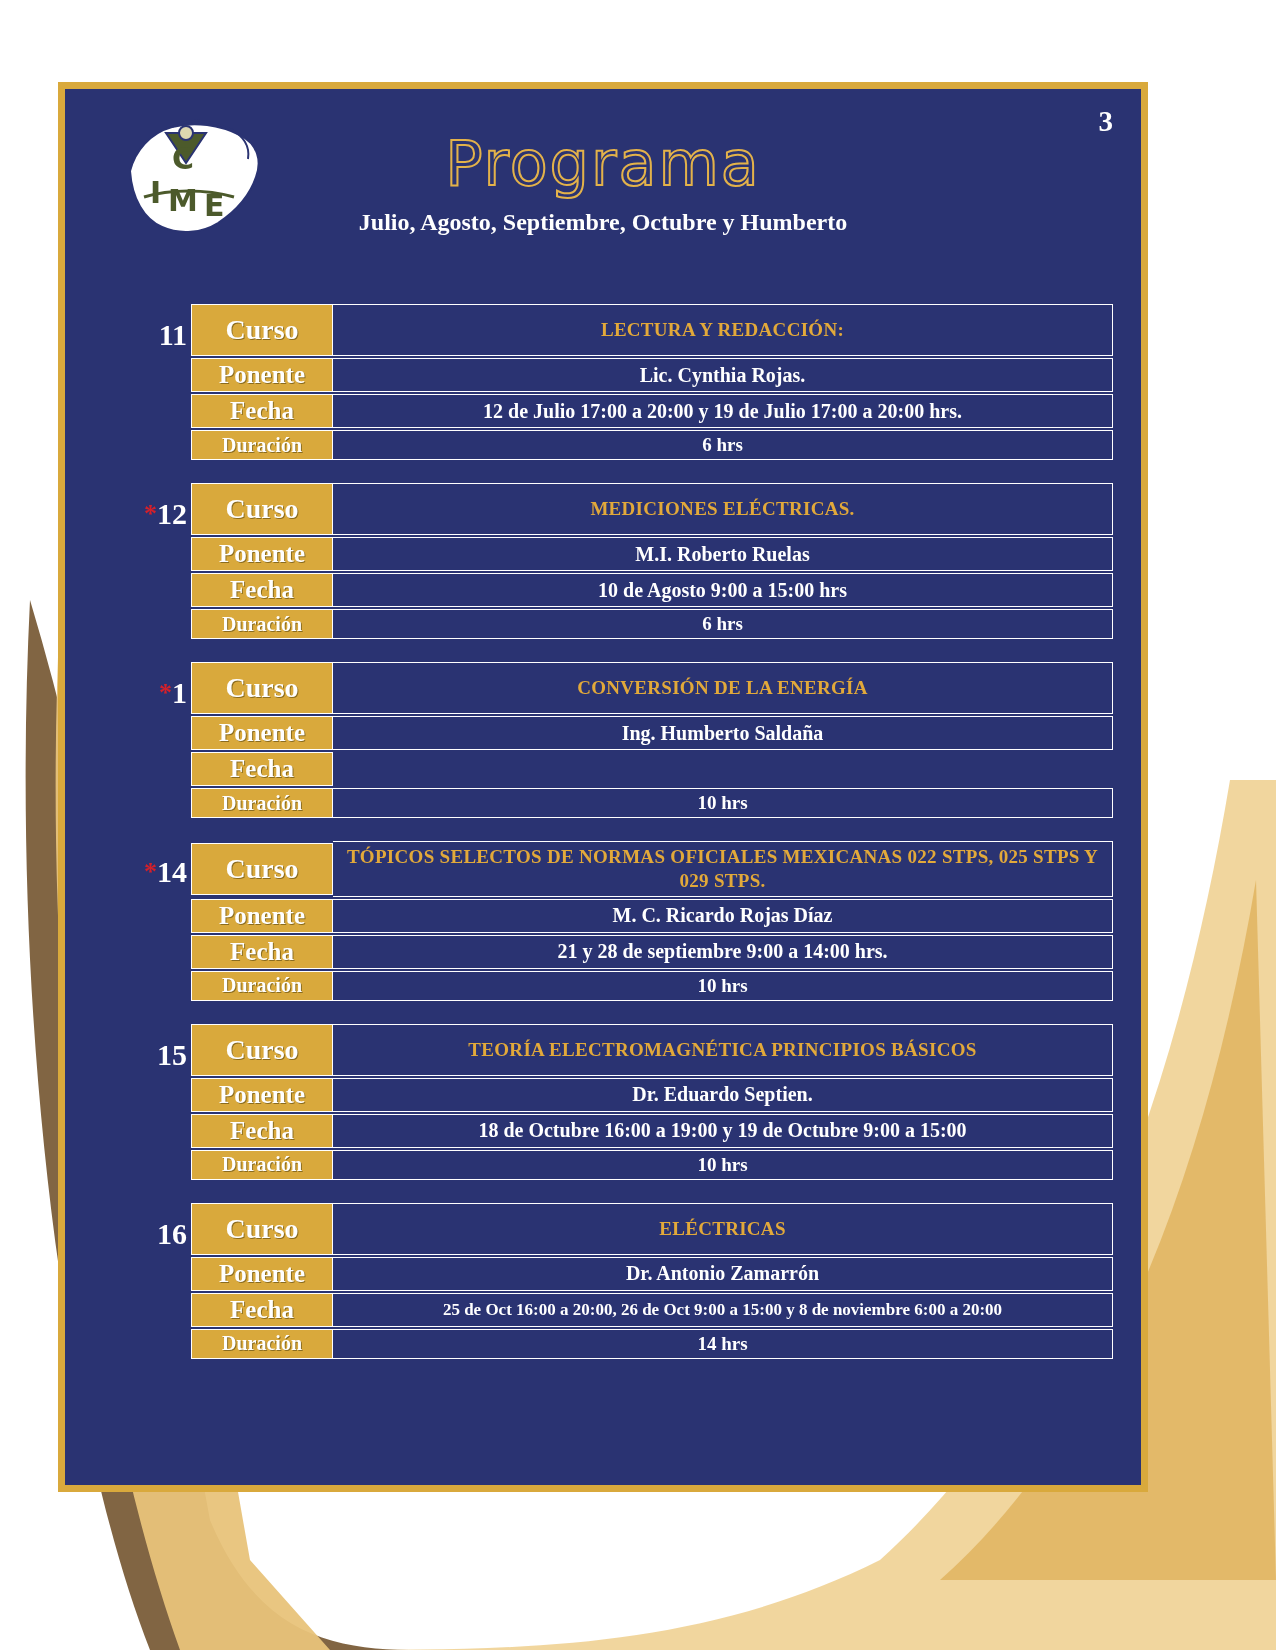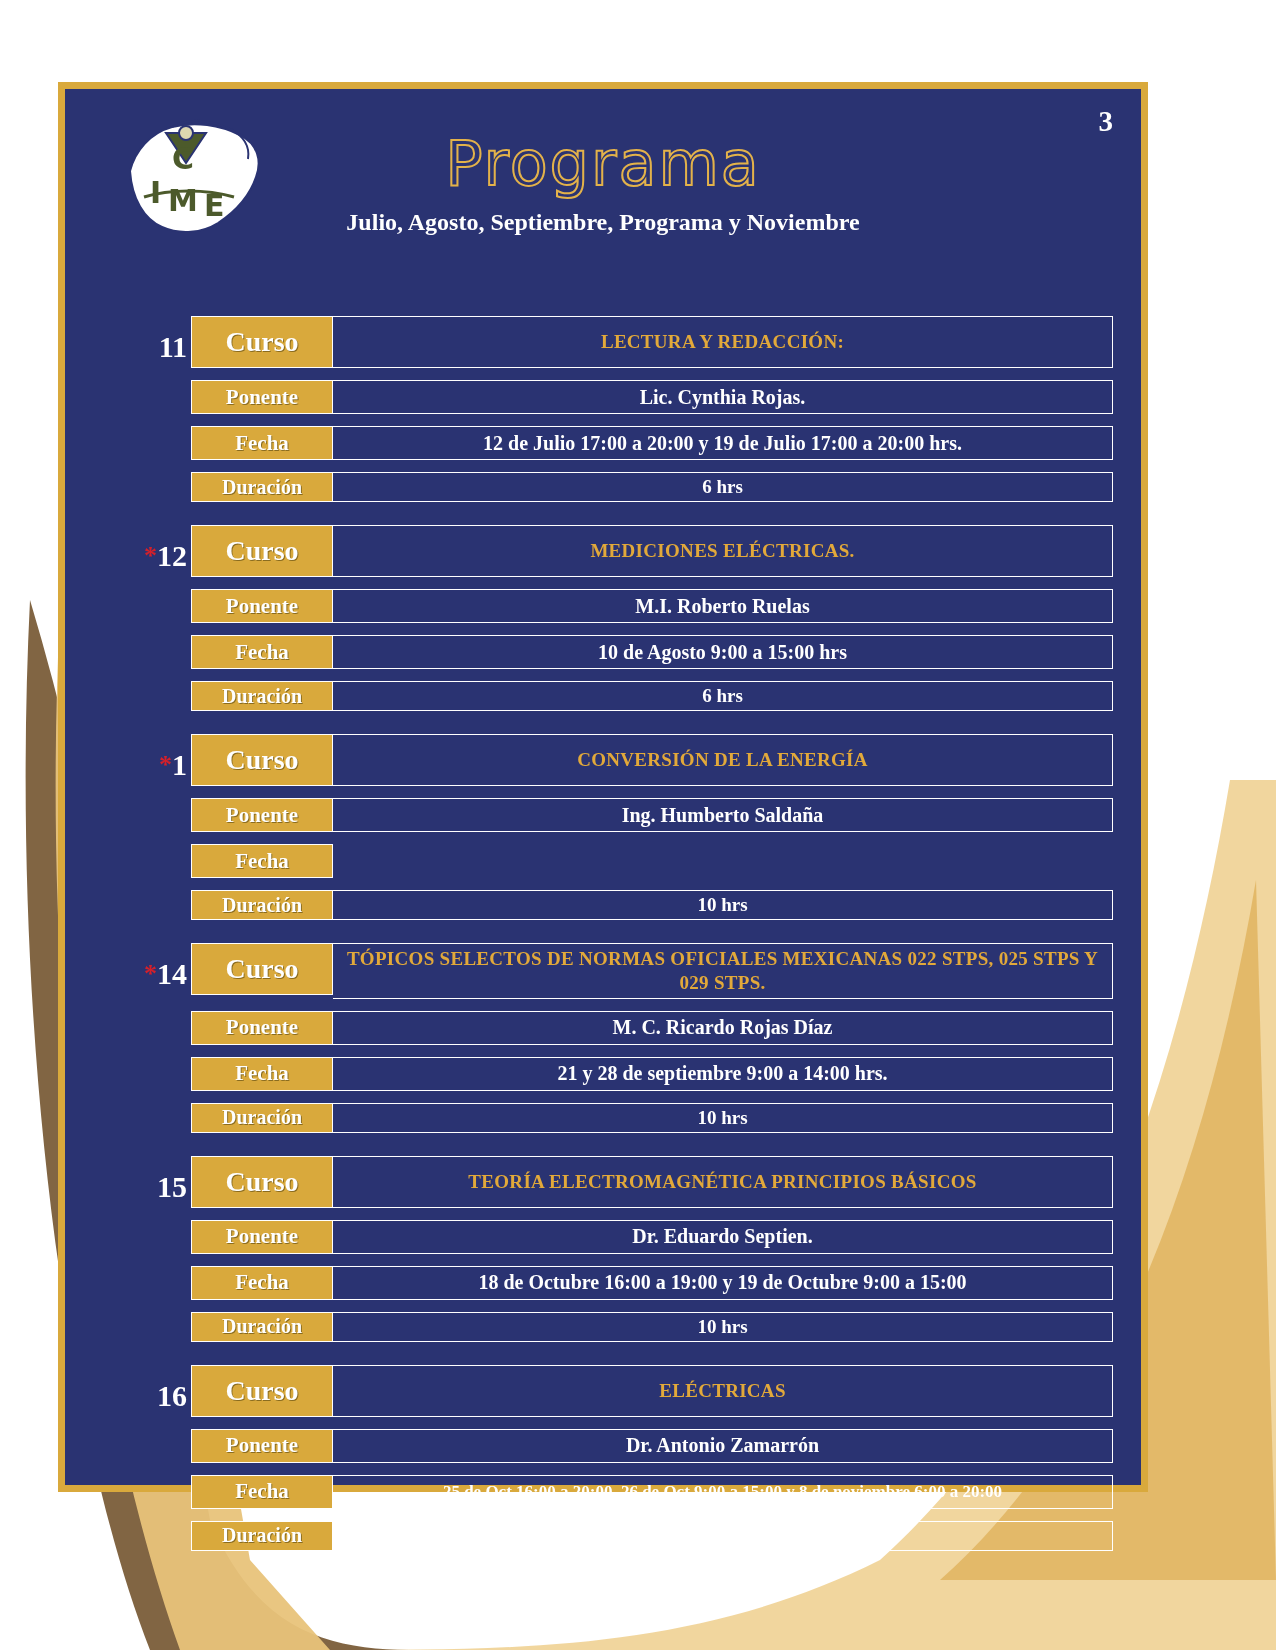--- a/index.html
+++ b/index.html
@@ -108,23 +108,22 @@
     font-family: "Liberation Serif", serif;
     white-space: nowrap;
   }
   .course-index .star {
     color: #d4202a;
     font-size: 26px;
     vertical-align: 2px;
   }
   .row {
     display: flex;
-    align-items: flex-start;
+    align-items: center;
     margin-bottom: 2px;
-    margin-top: 12px;
   }
   .row-label {
     width: 142px;
     flex: 0 0 142px;
     box-sizing: border-box;
     text-align: center;
     font-family: "Liberation Serif", serif;
     font-weight: bold;
     border: 1.5px solid #ffffff;
     display: flex;
@@ -158,21 +157,21 @@
     font-weight: bold;
     letter-spacing: 0.3px;
     line-height: 1.25;
   }
 
   
   .row-ponente .row-label,
   .row-fecha .row-label {
     background: #d9a93c;
     color: #ffffff;
-    font-size: 21px;
+    font-size: 25px;
     min-height: 34px;
     text-shadow: 1px 1px 0 #8a6c20;
   }
   .row-ponente .row-value,
   .row-fecha .row-value {
     min-height: 34px;
     color: #ffffff;
     font-size: 20px;
     font-weight: bold;
   }
@@ -217,21 +216,21 @@
       <text x="62" y="58" font-family="DejaVu Sans, sans-serif" font-size="30" font-weight="bold" fill="#4c5a2b">C</text>
       <text x="40" y="92" font-family="DejaVu Sans, sans-serif" font-size="30" font-weight="bold" fill="#4c5a2b">I</text>
       <text x="58" y="100" font-family="DejaVu Sans, sans-serif" font-size="30" font-weight="bold" fill="#4c5a2b">M</text>
       <text x="94" y="105" font-family="DejaVu Sans, sans-serif" font-size="30" font-weight="bold" fill="#4c5a2b">E</text>
       <path d="M34,86 C60,78 96,78 124,86" fill="none" stroke="#4c5a2b" stroke-width="3"></path>
     </svg>
   </div>
 
   <div class="title-block">
     <div class="main-title">Programa</div>
-    <div class="sub-title">Julio, Agosto, Septiembre, Programa y Noviembre</div>
+    <div class="sub-title">Julio, Agosto, Septiembre, Octubre y Humberto</div>
   </div>
 
   <div class="courses">
 
     <div class="course-block">
       <div class="course-index"><span>11</span></div>
       <div class="row row-curso">
         <div class="row-label">Curso</div>
         <div class="row-value">LECTURA Y REDACCIÓN:</div>
       </div>

